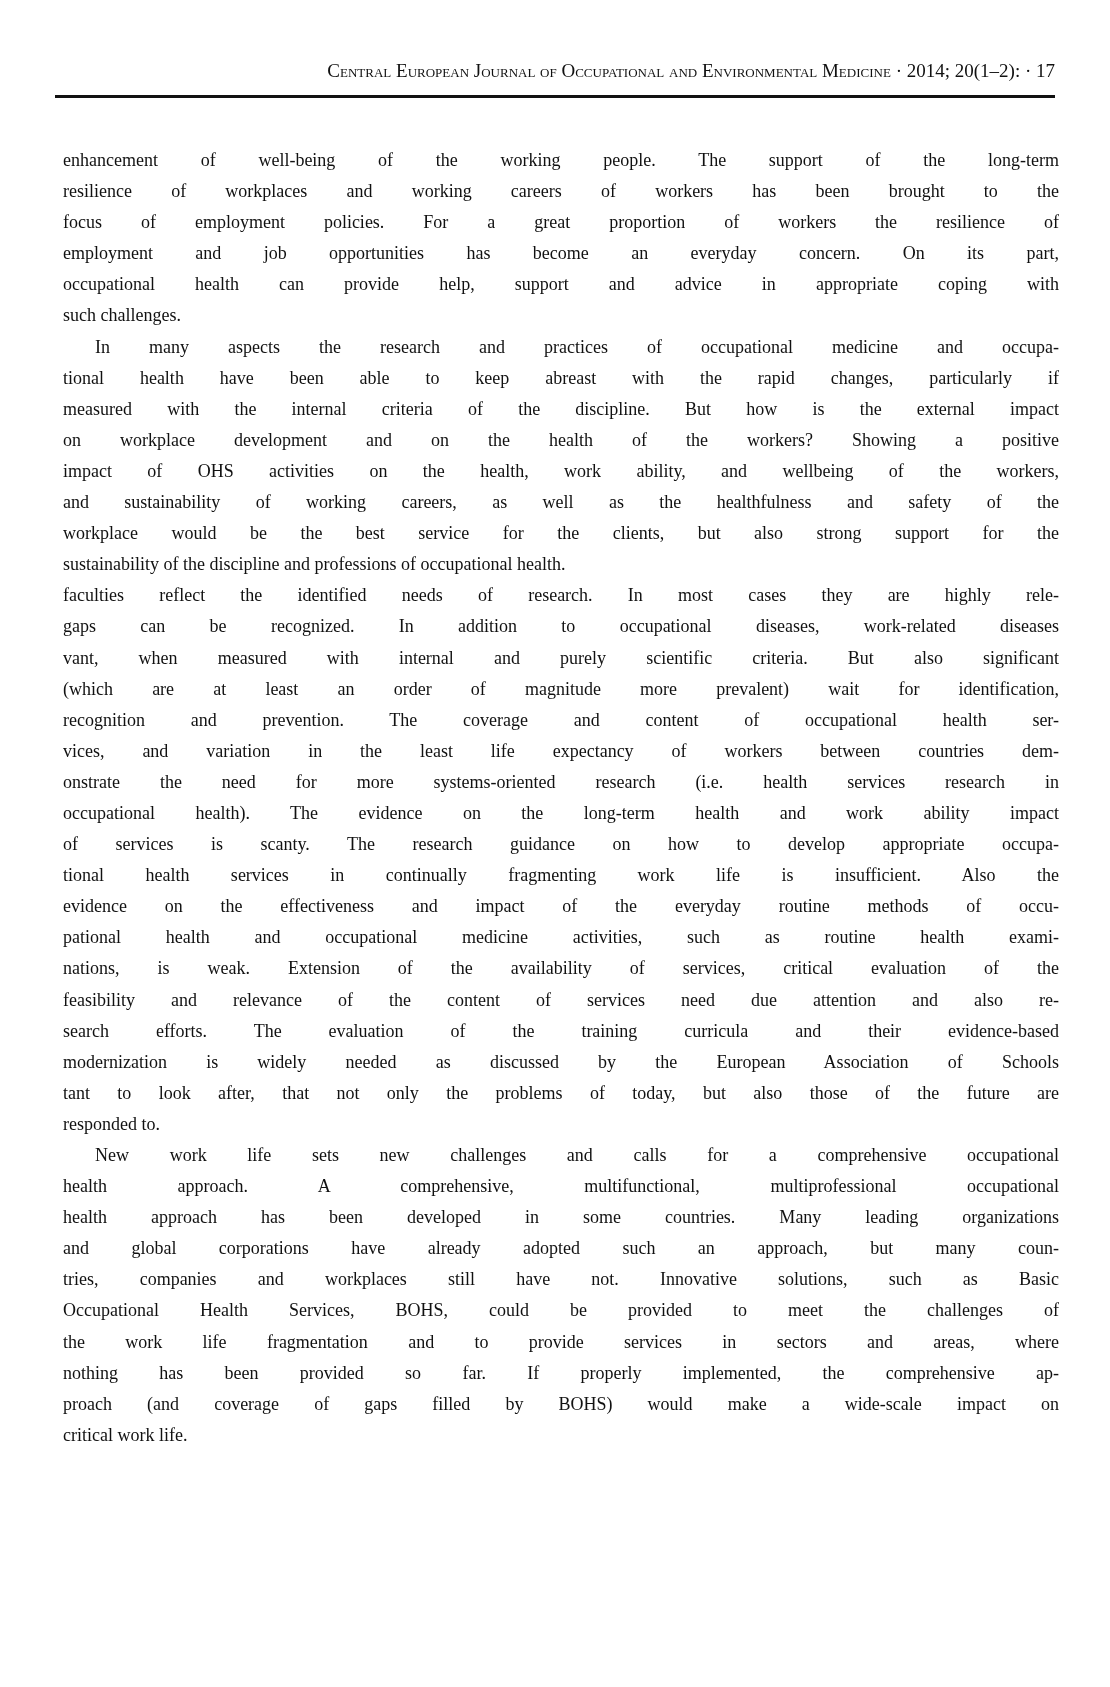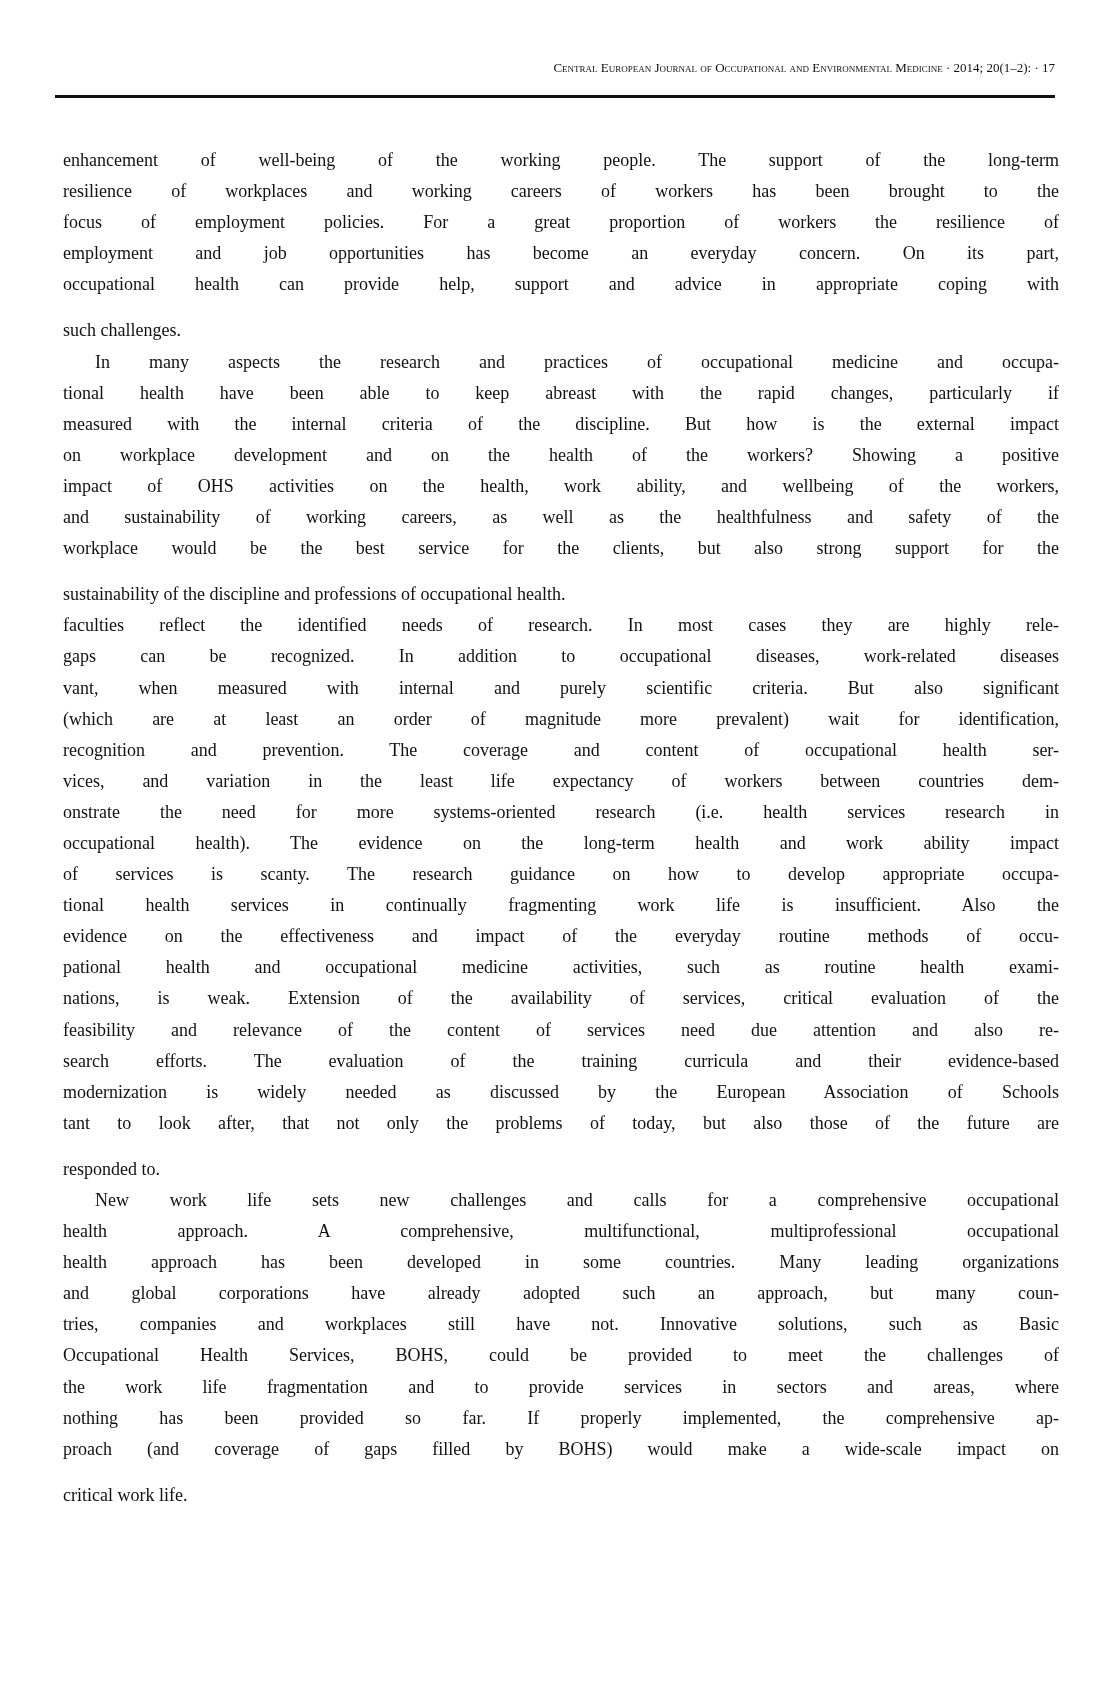--- a/index.html
+++ b/index.html
@@ -1,33 +1,33 @@
 <!DOCTYPE html>
 <html><head>
 <meta charset="utf-8">
 <style>
   html, body { margin: 0; padding: 0; background: #ffffff; }
   body { width: 1110px; height: 1687px; position: relative; overflow: hidden; color: #111; }
   .header {
     position: absolute; left: 55px; top: 60px; width: 1000px; height: 28px;
-    font-family: "Liberation Serif", serif; font-size: 13px; text-align: right;
+    font-family: "Liberation Serif", serif; font-size: 19px; text-align: right;
     font-variant: small-caps; letter-spacing: 0px; white-space: nowrap;
   }
   .rule {
     position: absolute; left: 55px; top: 95px; width: 1000px; height: 3px; background: #111;
   }
   .body-text {
     position: absolute; left: 63px; top: 145px; width: 996px;
     font-family: "Liberation Serif", serif; font-size: 18px; line-height: 31.1px;
   }
   .line {
     display: block; white-space: nowrap; text-align: justify; text-align-last: justify;
     height: 31.1px; overflow: visible;
   }
-  .line.last { text-align-last: left; margin-top: 15px; }
+  .line.last { text-align-last: left; }
   .line.indent { padding-left: 32px; }
 </style>
 </head>
 <body>
 
 <div class="header">
   <span>Central European Journal of Occupational and Environmental Medicine</span><span> · 2014; 20(1–2): · 17</span>
 </div>
 <div class="rule"></div>
 

